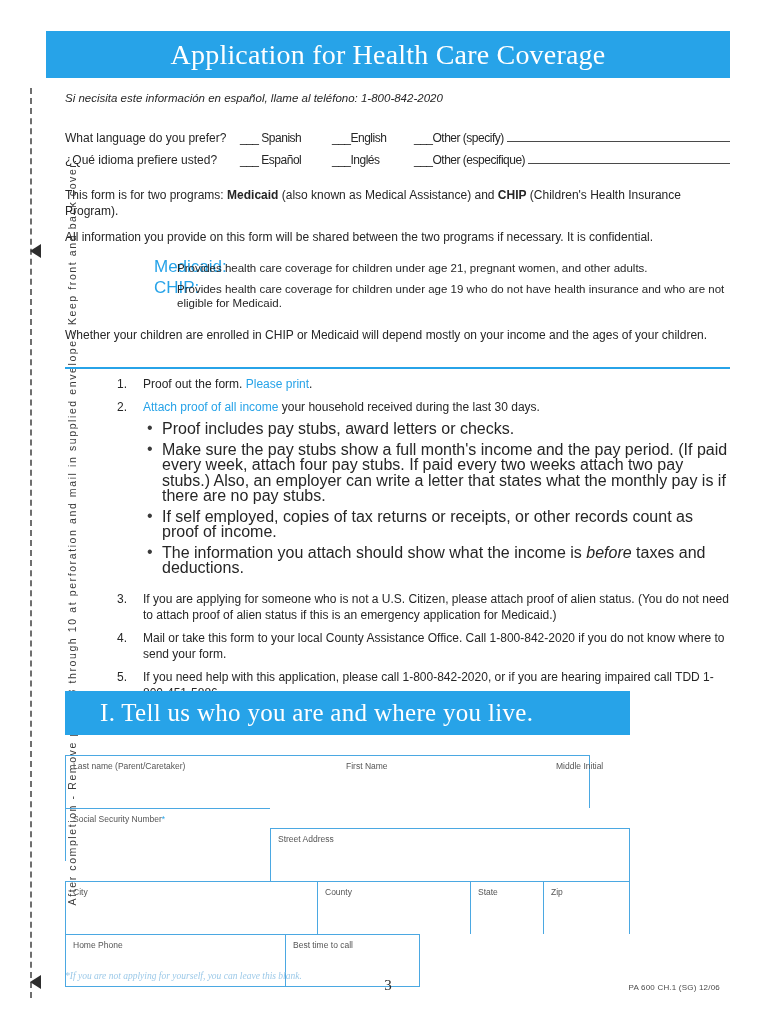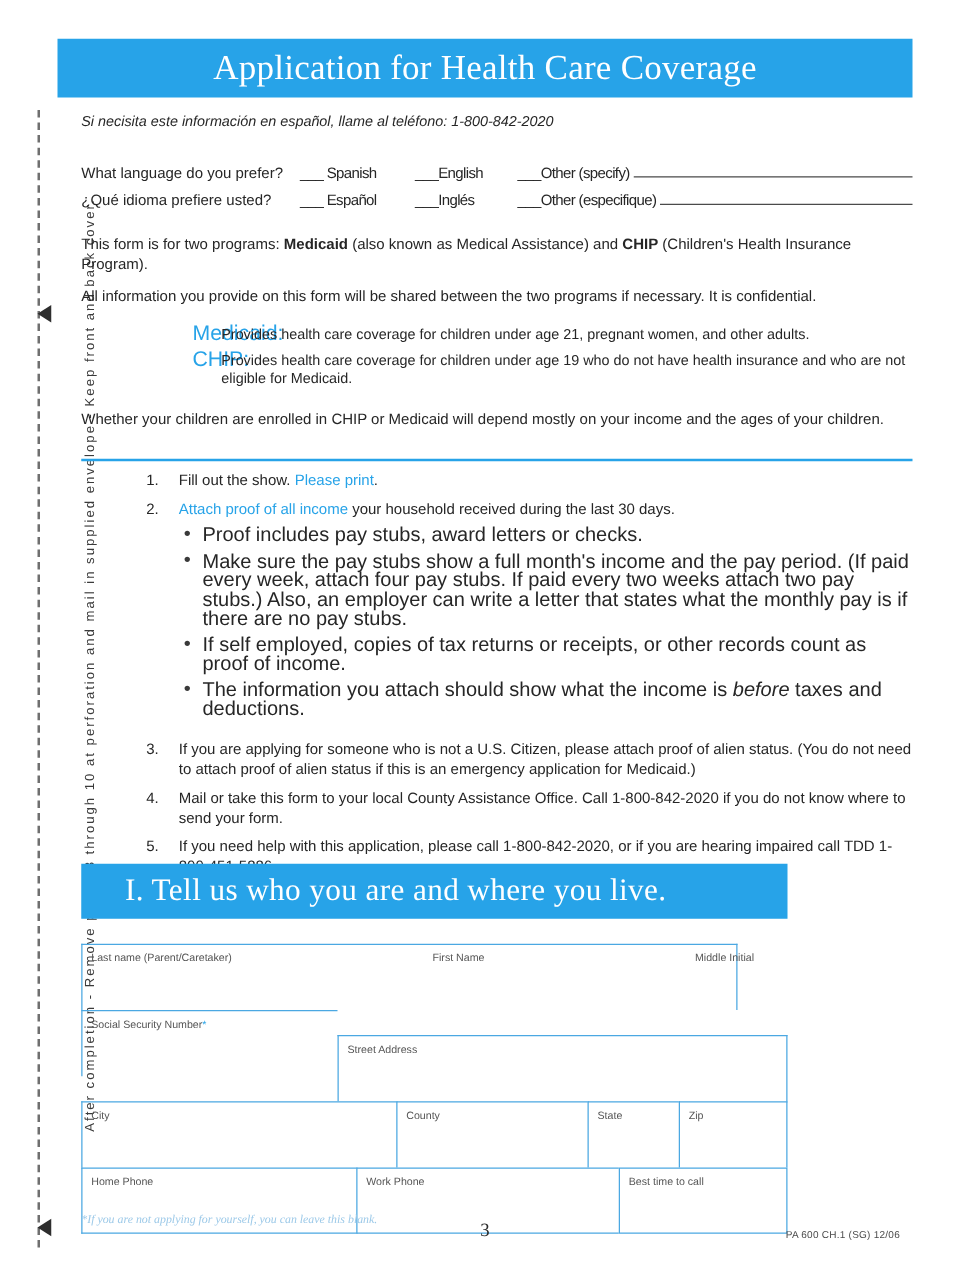--- a/index.html
+++ b/index.html
@@ -324,21 +324,21 @@
 
   <div class="para p-whether">Whether your children are enrolled in CHIP or Medicaid will depend mostly on your income and the ages of your children.</div>
 
   <div class="divider"></div>
 
   <div class="steps">
 
     <div class="step">
       <div class="step-num">1.</div>
       <div class="step-body">
-        <span>Fill out the show. </span><span class="accent">Please print</span><span>.</span>
+        <span>Proof out the form. </span><span class="accent">Please print</span><span>.</span>
       </div>
     </div>
 
     <div class="step">
       <div class="step-num">2.</div>
       <div class="step-body">
         <span class="accent">Attach proof of all income</span><span> your household received during the last 30 days.</span>
         <ul class="bullets">
           <li>Proof includes pay stubs, award letters or checks.</li>
           <li>Make sure the pay stubs show a full month's income and the pay period. (If paid every week, attach four pay stubs. If paid every two weeks attach two pay stubs.) Also, an employer can write a letter that states what the monthly pay is if there are no pay stubs.</li>
@@ -400,23 +400,20 @@
       </div>
       <div class="f-cell" style="width:87px;">
         <span class="f-label">Zip</span>
       </div>
     </div>
 
     <div class="f-row">
       <div class="f-cell" style="width:220px;">
         <span class="f-label">Home Phone</span>
       </div>
-      <div class="f-cell" style="width:210px;">
-        <span class="f-label">Work Phone</span>
-      </div>
       <div class="f-cell" style="width:135px;">
         <span class="f-label">Best time to call</span>
       </div>
     </div>
 
   </div>
 
   <div class="footnote">*If you are not applying for yourself, you can leave this blank.</div>
   <div class="page-num">3</div>
   <div class="form-code">PA 600 CH.1 (SG)   12/06</div>

